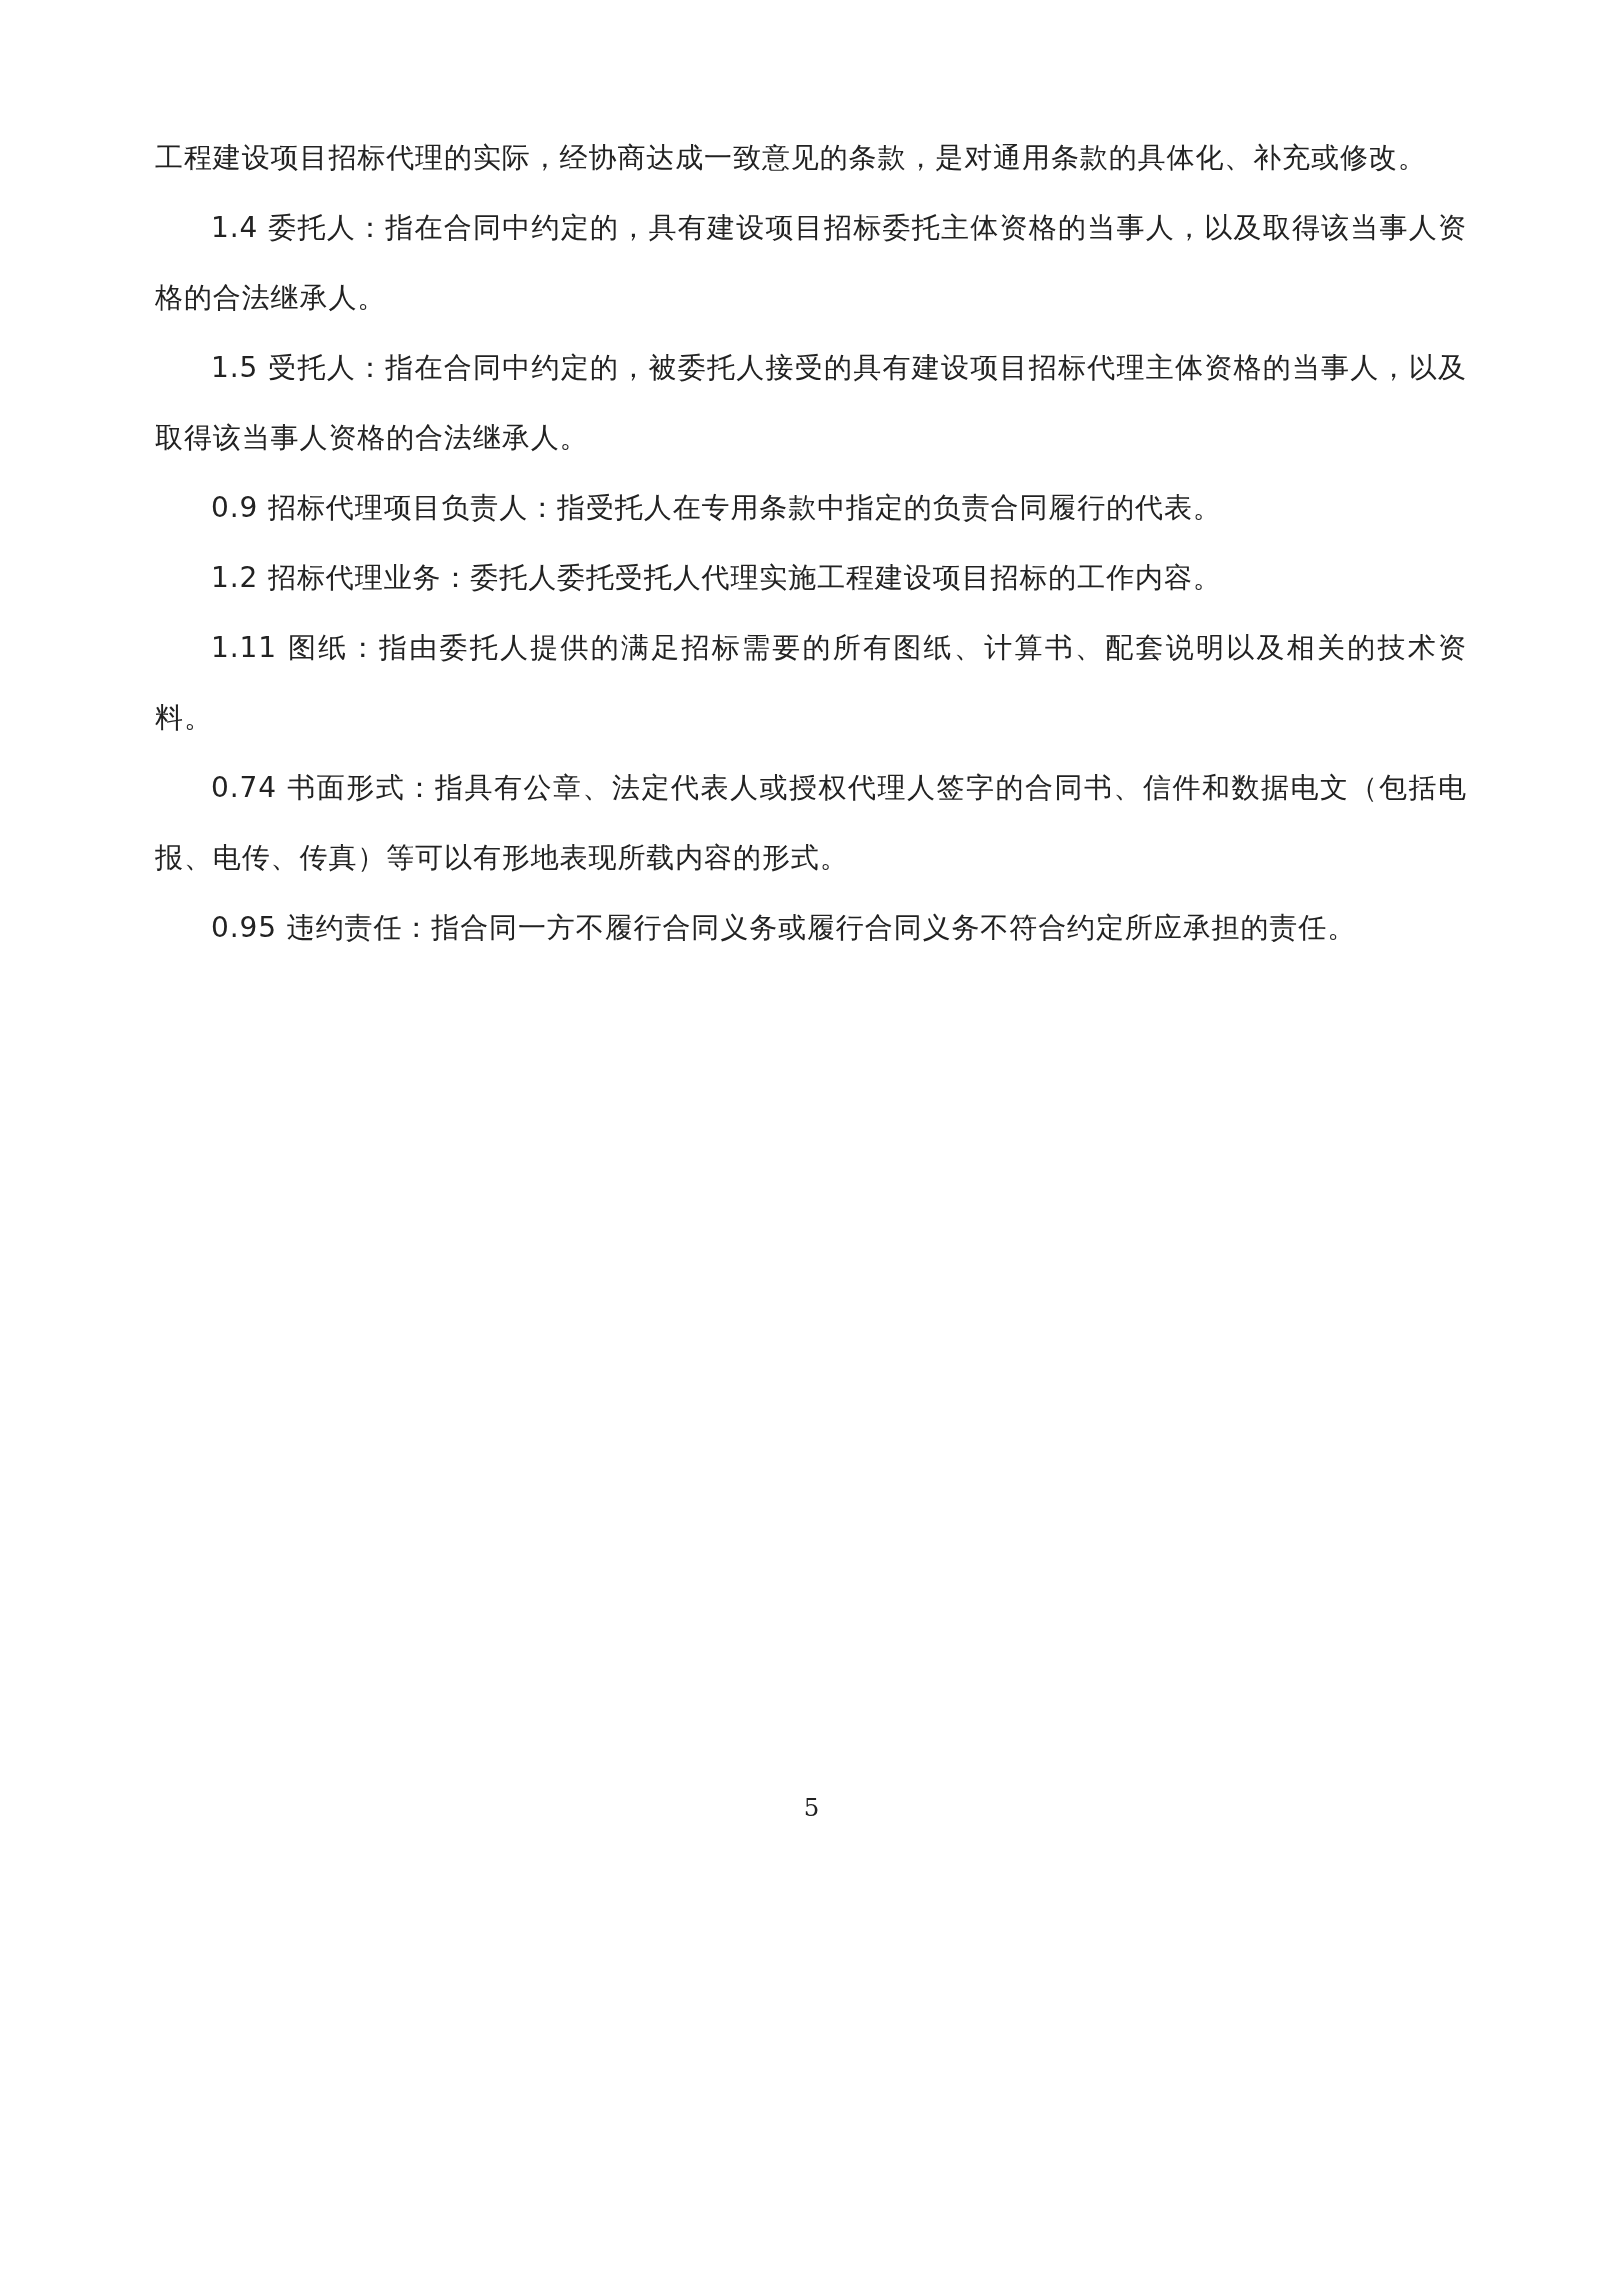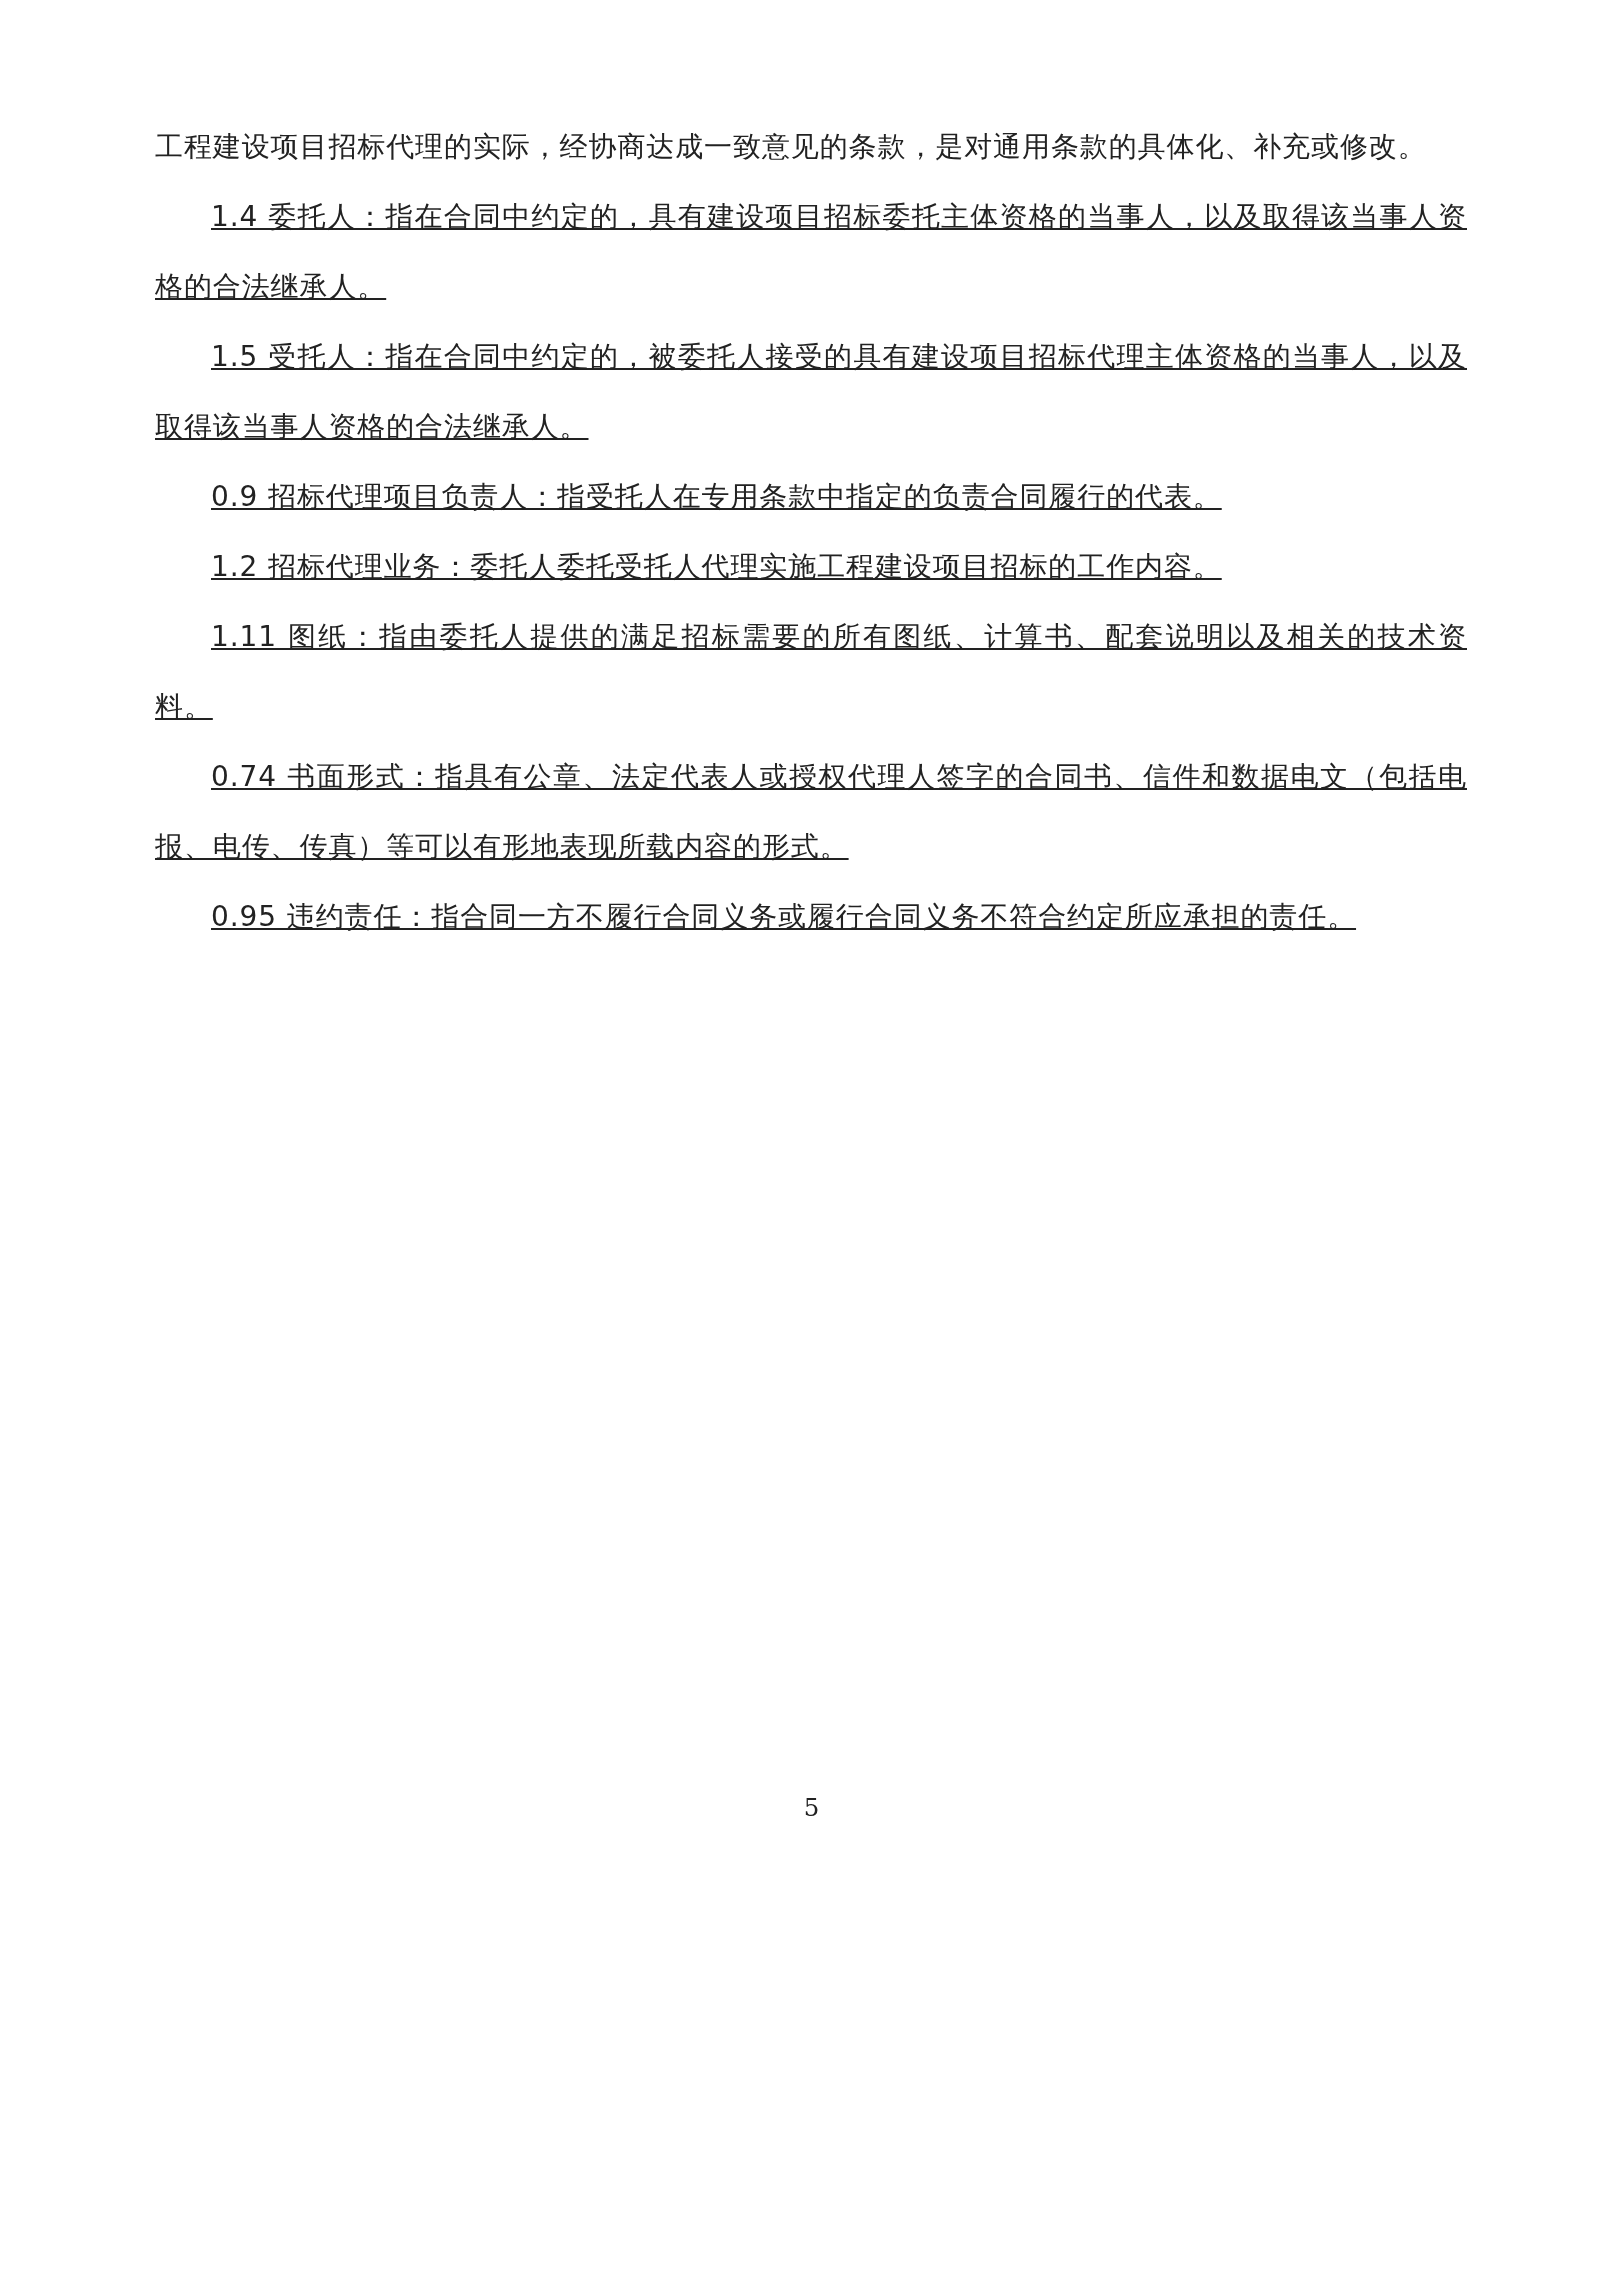--- a/index.html
+++ b/index.html
@@ -11,35 +11,34 @@
     position: relative;
     width: 1623px;
     height: 2294px;
     background: #ffffff;
     font-family: "DejaVu Sans", sans-serif;
     color: #222222;
     overflow: hidden;
   }
   .content {
     position: absolute;
-    top: 112px;
+    top: 123px;
     left: 155px;
     width: 1312px;
     font-size: 28px;
     line-height: 70px;
     text-align: justify;
     letter-spacing: 0.9px;
   }
   .para {
     margin: 0;
     padding: 0;
   }
   .para.indent {
     text-indent: 2em;
-    text-decoration: underline;
   }
   .page-number {
     position: absolute;
     top: 1793px;
     left: 0;
     width: 100%;
     text-align: center;
     font-size: 24.5px;
     color: #222222;
     font-family: "DejaVu Serif", serif;

